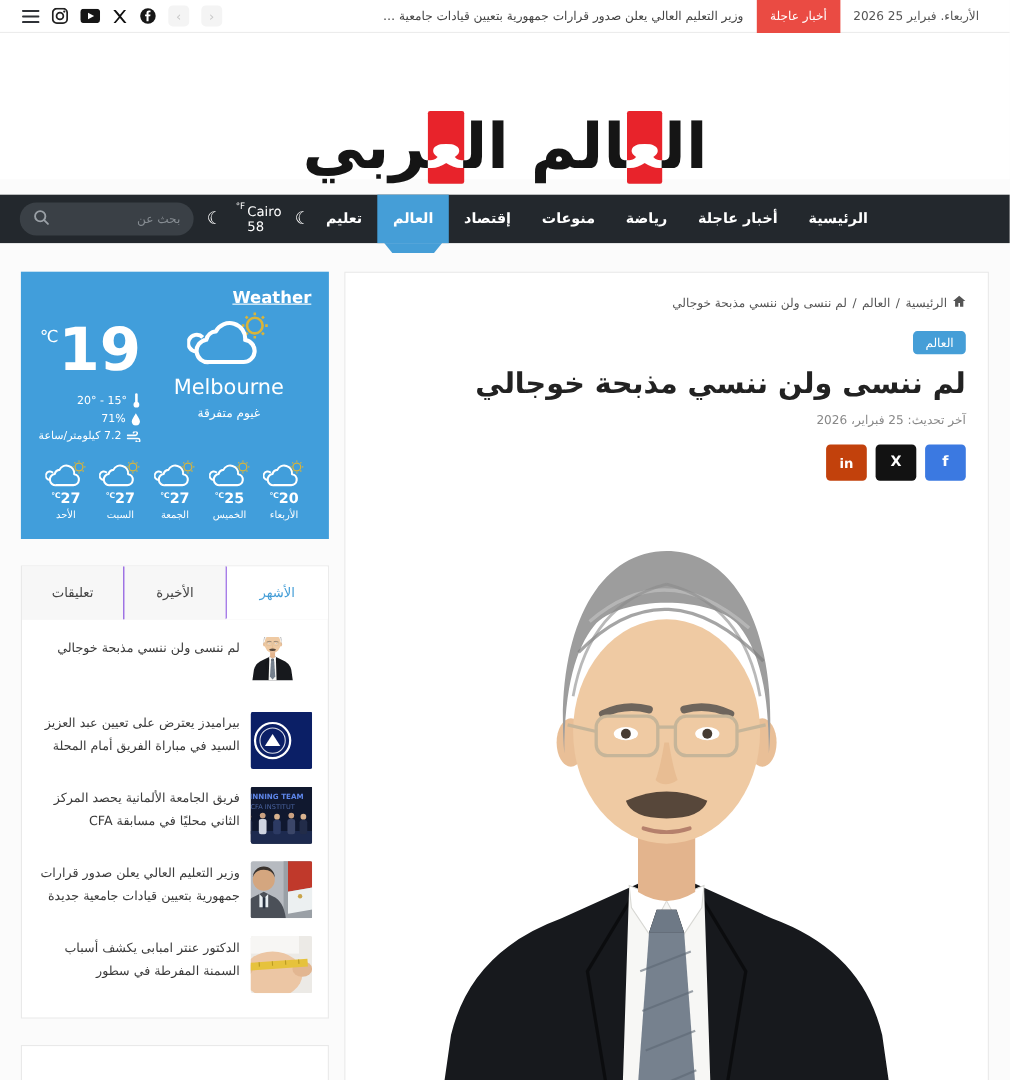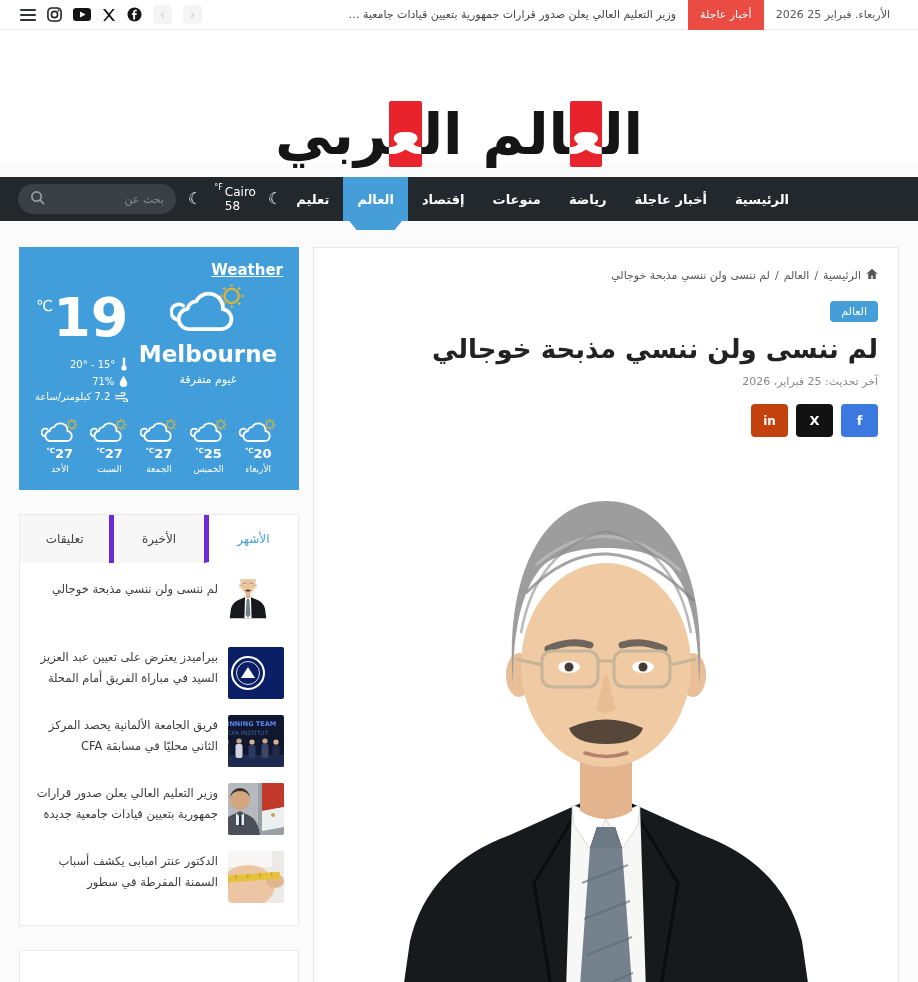--- a/index.html
+++ b/index.html
@@ -48,40 +48,40 @@
   .content { display:flex; align-items:flex-start; gap:14px; padding:26px 19px 0; }
   .main-card { width:586px; background:#fff; border:1px solid #e9e9e9; padding:20px 20px 0; min-height:740px; }
   .sidebar { width:280px; flex-shrink:0; }
 
   
   .weather-widget { background:#419edb; color:#fff; padding:14px 16px 16px; }
   .ww-title { font-size:15px; font-weight:bold;text-decoration:underline; }
   .ww-main { display:flex; justify-content:space-between; margin-top:2px; }
   .ww-col-city { width:150px; display:flex; flex-direction:column; align-items:center; }
   .ww-col-city svg { margin-top:2px; }
-  .ww-city { font-size:23px; font-weight:bold; margin-top:6px; }
+  .ww-city { font-size:19px; font-weight:normal; margin-top:6px; }
   .ww-cond { font-size:11px; margin-top:6px; }
   .ww-col-temp { display:flex; flex-direction:column; align-items:flex-start; }
   .ww-temp { direction:ltr; display:flex; align-items:flex-start; margin-top:10px; }
   .ww-temp .unit { font-size:15px; margin-top:6px; }
   .ww-temp .big { font-size:54px; font-weight:bold; line-height:1; }
   .ww-stats { margin-top:12px; display:flex; flex-direction:column; gap:4px; }
   .ww-stat { display:flex; align-items:center; gap:5px; font-size:10px; }
   .ww-stat .val { direction:ltr; }
   .forecast { display:flex; margin-top:16px; }
   .fc-cell { flex:1; display:flex; flex-direction:column; align-items:center; cursor:pointer; }
   .fc-temp { direction:ltr; display:flex; font-size:13px; font-weight:bold; margin-top:2px; }
   .fc-temp sup { font-size:7px; margin-top:1px; }
   .fc-day { font-size:9px; margin-top:3px; }
 
   
   .tabs-box { margin-top:24px; background:#fff; border:1px solid #e9e9e9; }
   .tabs-header { display:flex; border-bottom:1px solid #e9e9e9; }
   .tab { flex:1; height:48px; display:flex; align-items:center; justify-content:center;
-    font-size:12px; color:#444; background:#f7f7f7; border-left:5px solid #6d28d9;
+    font-size:12px; color:#444; background:#f7f7f7; border-left:1px solid #6d28d9;
     cursor:pointer; margin-bottom:-1px; }
   .tab:last-child { border-left:none; }
   .tab.active { background:#fff; color:#459ed7; border-bottom:1px solid #fff; }
   .popular-list { padding:16px 14px 6px; }
   .pop-item { display:flex; gap:10px; align-items:flex-start; margin-bottom:16px; cursor:pointer; }
   .pop-thumb { width:56px; height:52px; flex-shrink:0; overflow:hidden; border-radius:2px; background:#fff; }
   .pop-thumb svg { display:block; }
   .pop-title { font-size:11.5px; color:#3a3a3a; line-height:1.8; }
   .empty-box { margin-top:24px; height:60px; background:#fff; border:1px solid #e9e9e9; }
 

